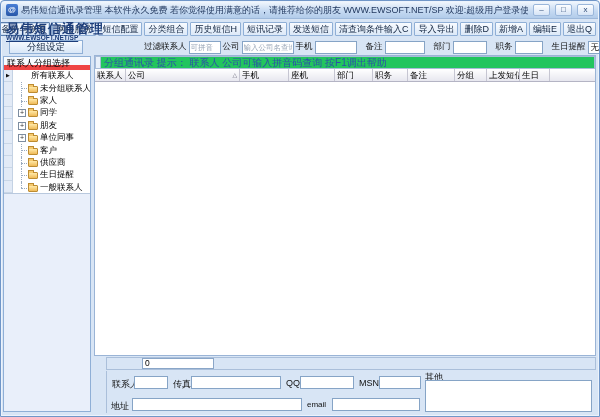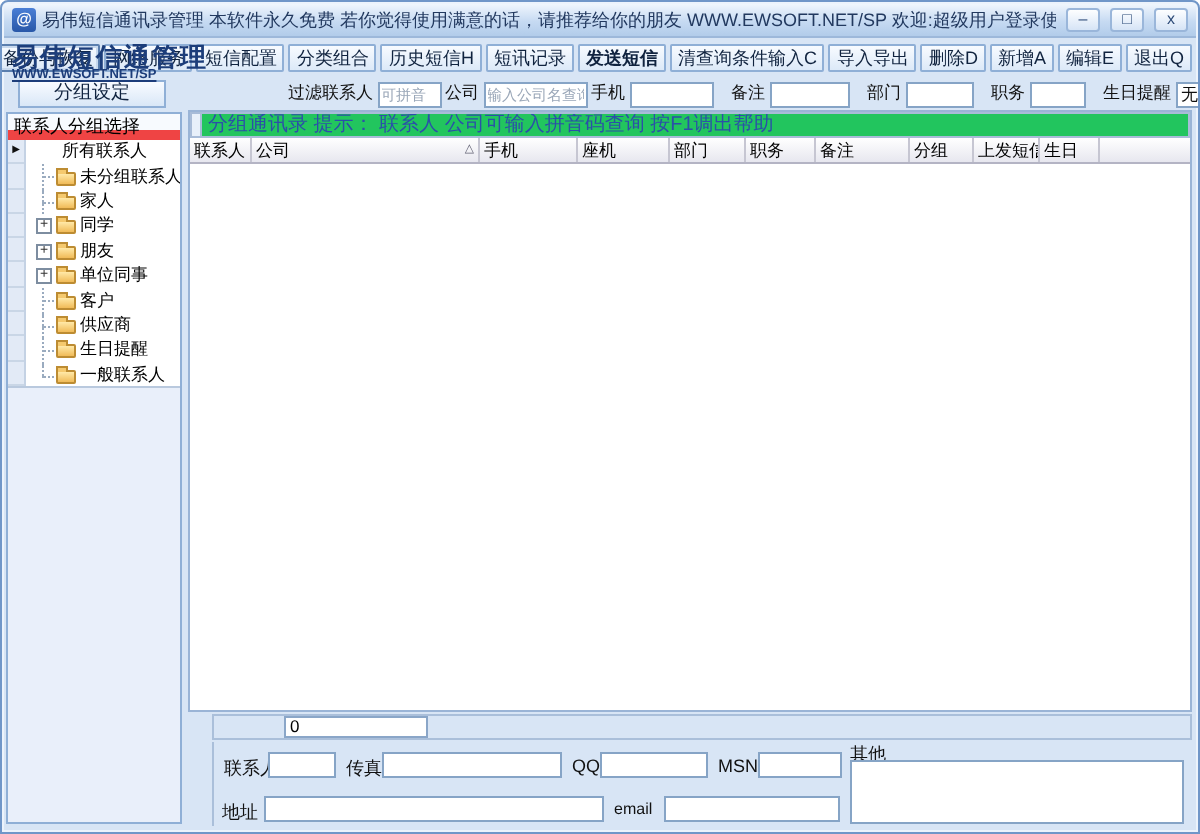--- a/index.html
+++ b/index.html
@@ -25,21 +25,21 @@
   
   .app-title { position:absolute; left:5px; top:19px; font-size:13px; font-weight:bold;
     color:#1c3d7a; letter-spacing:1px; z-index:3; }
   .app-link { position:absolute; left:5px; top:33px; font-size:6.5px; font-weight:bold;
     color:#1c3d7a; text-decoration:underline; z-index:3; }
   .toolbar { position:absolute; right:3px; top:21px; display:flex; gap:2px; z-index:2; }
   .tb { font-size:9px; height:14px; line-height:12px; padding:0 3px; white-space:nowrap;
     color:#10233f; background:linear-gradient(#f8fbff,#dce9f8);
     border:1px solid #8fafd6; border-radius:1px; }
   .tb.first { border-color:#5a7eae; box-shadow:inset 0 0 0 1px #c8d9ee; }
-  .tb.bold { font-weight:bold; }
+  .tb.bold { font-weight:normal; }
 
   
   .group-btn { position:absolute; left:8px; top:39px; width:74px; height:14px;
     font-size:9.5px; line-height:12px; text-align:center; color:#10233f;
     background:linear-gradient(#f8fbff,#d9e7f7); border:1px solid #8fafd6; }
   .filter-fields { position:absolute; left:142px; right:4px; top:38px; height:16px;
     display:flex; align-items:center; gap:1px; font-size:8.5px; color:#111; white-space:nowrap; }
   .filter-fields label { padding:0 1px; }
   .fi { height:13px; border:1px solid #86a4c6; background:#fff; font-size:8px;
     padding:0 1px; font-family:"Liberation Sans","DejaVu Sans",sans-serif; }

